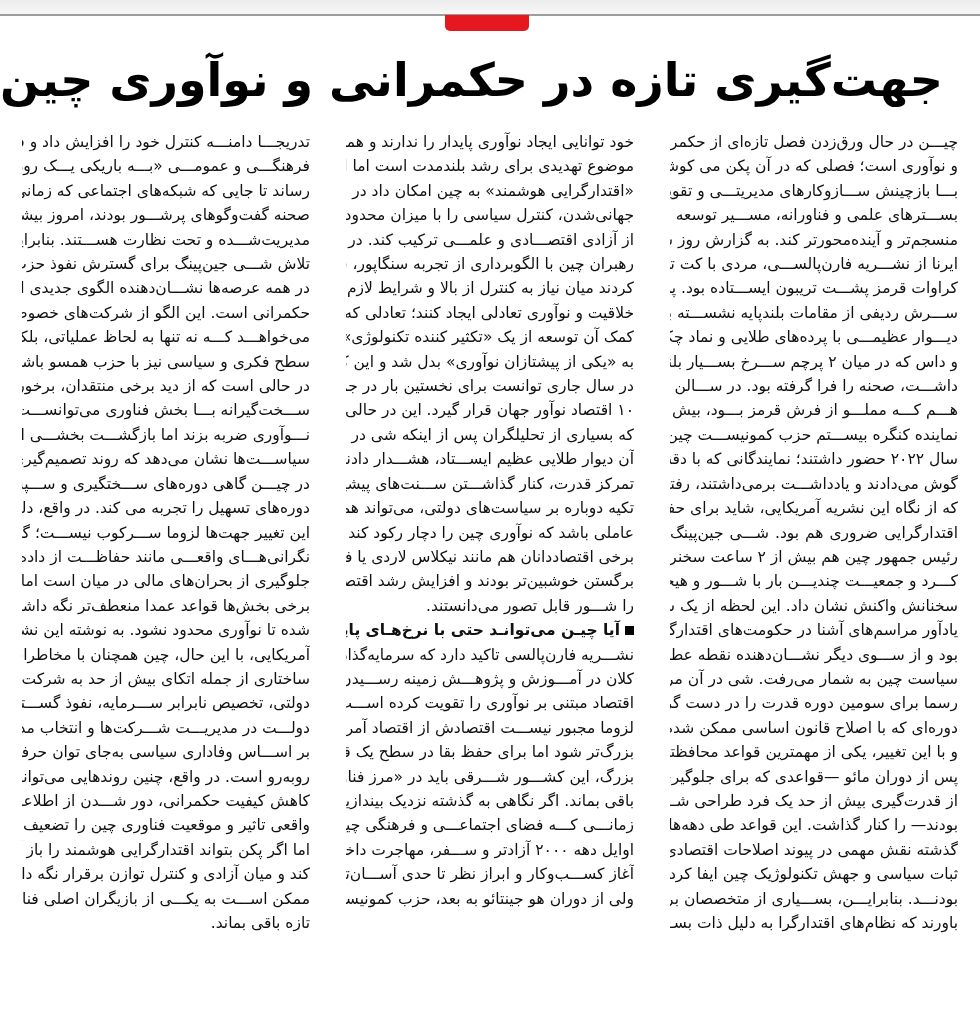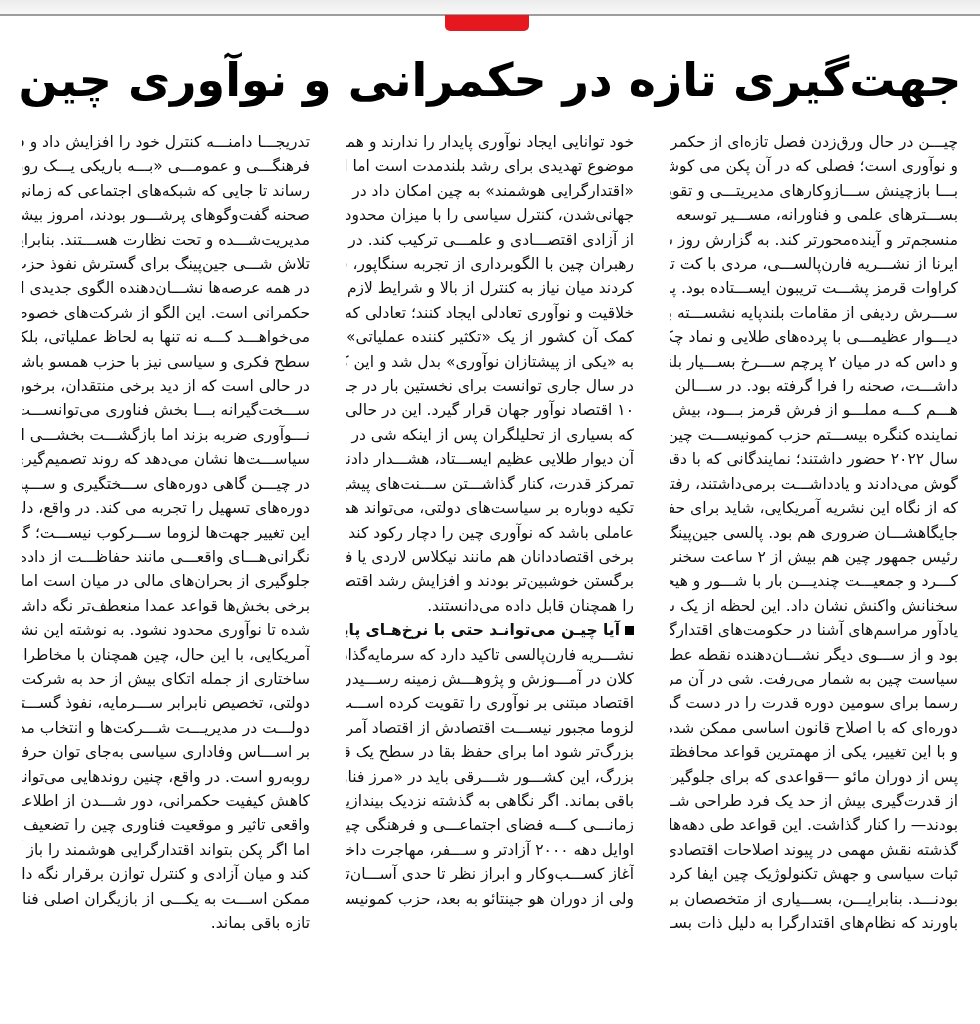--- a/index.html
+++ b/index.html
@@ -36,21 +36,21 @@
       width: 84px;
       height: 16px;
       background: #e5171f;
       border-radius: 0 0 5px 5px;
     }
     .headline {
       position: absolute;
       left: 0;
       top: 48px;
       width: 980px;
-      text-align: center;
+      text-align: left;
       font-family: "DejaVu Sans", sans-serif;
       font-weight: bold;
       font-size: 46px;
       line-height: 64px;
       letter-spacing: -1px;
       color: #000000;
       margin: 0;
     }
     .columns {
       position: absolute;
@@ -115,21 +115,21 @@
       <span class="line">کراوات قرمز پشـــت تریبون ایســـتاده بود. پشـــت</span>
       <span class="line">ســـرش ردیفی از مقامات بلندپایه نشســـته بودند و</span>
       <span class="line">دیـــوار عظیمـــی با پرده‌های طلایی و نماد چکش</span>
       <span class="line">و داس که در میان ۲ پرچم ســـرخ بســـیار بلند قرار</span>
       <span class="line">داشـــت، صحنه را فرا گرفته بود. در ســـالن بزرگ</span>
       <span class="line">هـــم کـــه مملـــو از فرش قرمز بـــود، بیش از ۲ هزار</span>
       <span class="line">نماینده کنگره بیســـتم حزب کمونیســـت چین در</span>
       <span class="line">سال ۲۰۲۲ حضور داشتند؛ نمایندگانی که با دقت</span>
       <span class="line">گوش می‌دادند و یادداشـــت برمی‌داشتند، رفتاری</span>
       <span class="line">که از نگاه این نشریه آمریکایی، شاید برای حفظ</span>
-      <span class="line">جایگاهشـــان ضروری هم بود. پالسی جین‌پینگ</span>
+      <span class="line">اقتدارگرایی ضروری هم بود. شـــی جین‌پینگ</span>
       <span class="line">رئیس جمهور چین هم بیش از ۲ ساعت سخنرانی</span>
       <span class="line">کـــرد و جمعیـــت چندیـــن بار با شـــور و هیجان به</span>
       <span class="line">سخنانش واکنش نشان داد. این لحظه از یک سو</span>
       <span class="line">یادآور مراسم‌های آشنا در حکومت‌های اقتدارگرا</span>
       <span class="line">بود و از ســـوی دیگر نشـــان‌دهنده نقطه عطفی در</span>
       <span class="line">سیاست چین به شمار می‌رفت. شی در آن مراسم</span>
       <span class="line">رسما برای سومین دوره قدرت را در دست گرفت؛</span>
       <span class="line">دوره‌ای که با اصلاح قانون اساسی ممکن شده بود</span>
       <span class="line">و با این تغییر، یکی از مهمترین قواعد محافظتی</span>
       <span class="line">پس از دوران مائو —قواعدی که برای جلوگیری</span>
@@ -142,32 +142,32 @@
     </div>
   <div class="column" id="col-1">
       <span class="line">خود توانایی ایجاد نوآوری پایدار را ندارند و همین</span>
       <span class="line">موضوع تهدیدی برای رشد بلندمدت است اما این</span>
       <span class="line">«اقتدارگرایی هوشمند» به چین امکان داد در عصر</span>
       <span class="line">جهانی‌شدن، کنترل سیاسی را با میزان محدودی</span>
       <span class="line">از آزادی اقتصـــادی و علمـــی ترکیب کند. در واقع،</span>
       <span class="line">رهبران چین با الگوبرداری از تجربه سنگاپور، سعی</span>
       <span class="line">کردند میان نیاز به کنترل از بالا و شرایط لازم برای</span>
       <span class="line">خلاقیت و نوآوری تعادلی ایجاد کنند؛ تعادلی که به</span>
-      <span class="line">کمک آن کشور از یک «تکثیر کننده عملیاتی»</span>
+      <span class="line">کمک آن توسعه از یک «تکثیر کننده تکنولوژی»</span>
       <span class="line">به «یکی از پیشتازان نوآوری» بدل شد و این کشور</span>
       <span class="line">در سال جاری توانست برای نخستین بار در جمع</span>
       <span class="line">۱۰ اقتصاد نوآور جهان قرار گیرد. این در حالی بود</span>
       <span class="line">که بسیاری از تحلیلگران پس از اینکه شی در برابر</span>
       <span class="line">آن دیوار طلایی عظیم ایســـتاد، هشـــدار دادند که</span>
       <span class="line">تمرکز قدرت، کنار گذاشـــتن ســـنت‌های پیشین و</span>
       <span class="line">تکیه دوباره بر سیاست‌های دولتی، می‌تواند همان</span>
       <span class="line">عاملی باشد که نوآوری چین را دچار رکود کند اما</span>
       <span class="line">برخی اقتصاددانان هم مانند نیکلاس لاردی یا فرد</span>
       <span class="line">برگستن خوشبین‌تر بودند و افزایش رشد اقتصادی</span>
-      <span class="line last">را همچنان قابل داده می‌دانستند.</span>
+      <span class="line last">را شـــور قابل تصور می‌دانستند.</span>
       <span class="subhead"><span class="bullet"></span><span>آیا چیـن می‌توانـد حتی با نرخ‌هـای پایین‌تر هم</span></span>
       <span class="line">نشـــریه فارن‌پالسی تاکید دارد که سرمایه‌گذاری</span>
       <span class="line">کلان در آمـــوزش و پژوهـــش زمینه رســـیدن به</span>
       <span class="line">اقتصاد مبتنی بر نوآوری را تقویت کرده اســـت و</span>
       <span class="line">لزوما مجبور نیســـت اقتصادش از اقتصاد آمریکا</span>
       <span class="line">بزرگ‌تر شود اما برای حفظ بقا در سطح یک قدرت</span>
       <span class="line">بزرگ، این کشـــور شـــرقی باید در «مرز فناوری»</span>
       <span class="line">باقی بماند. اگر نگاهی به گذشته نزدیک بیندازیم؛</span>
       <span class="line">زمانـــی کـــه فضای اجتماعـــی و فرهنگی چین در</span>
       <span class="line">اوایل دهه ۲۰۰۰ آزادتر و ســـفر، مهاجرت داخلی،</span>

